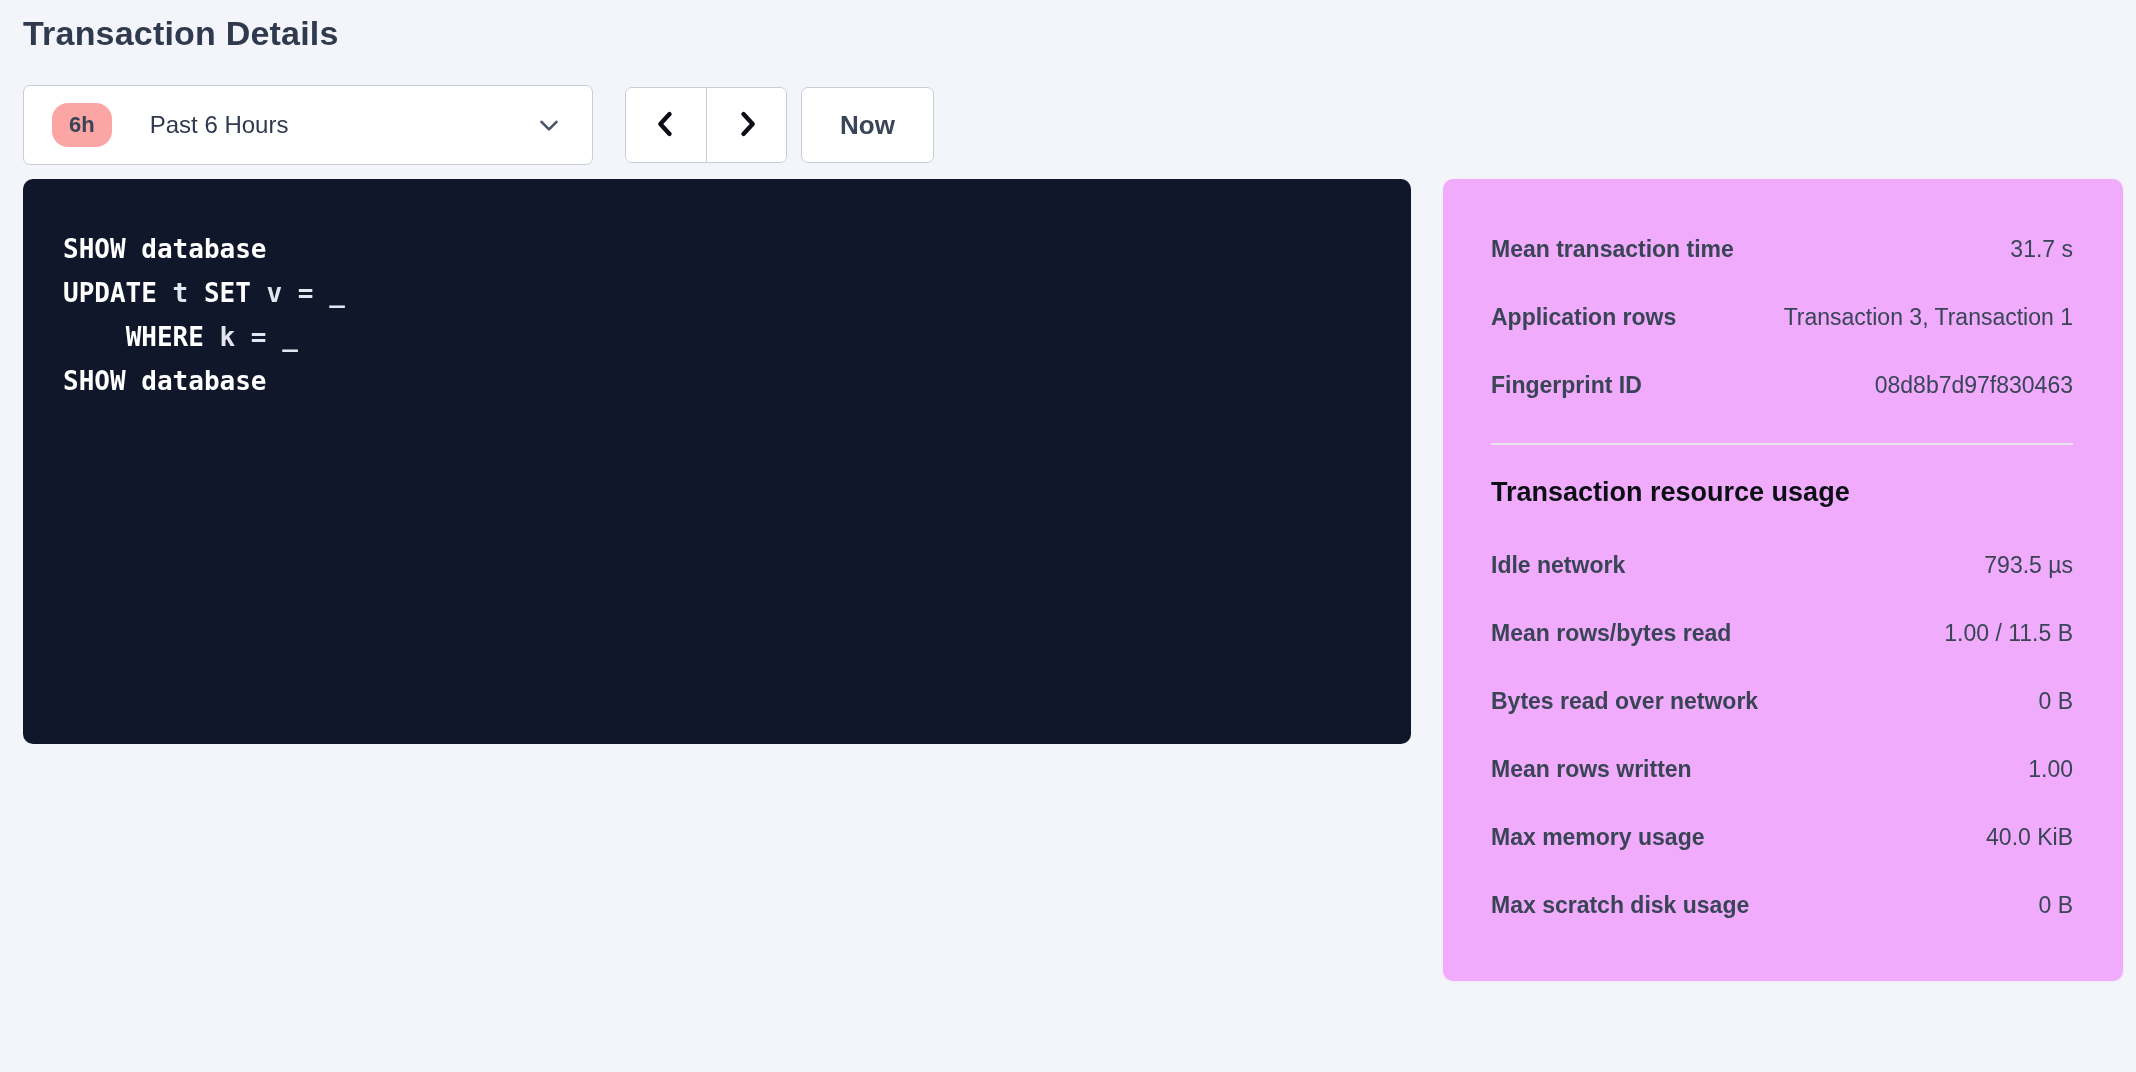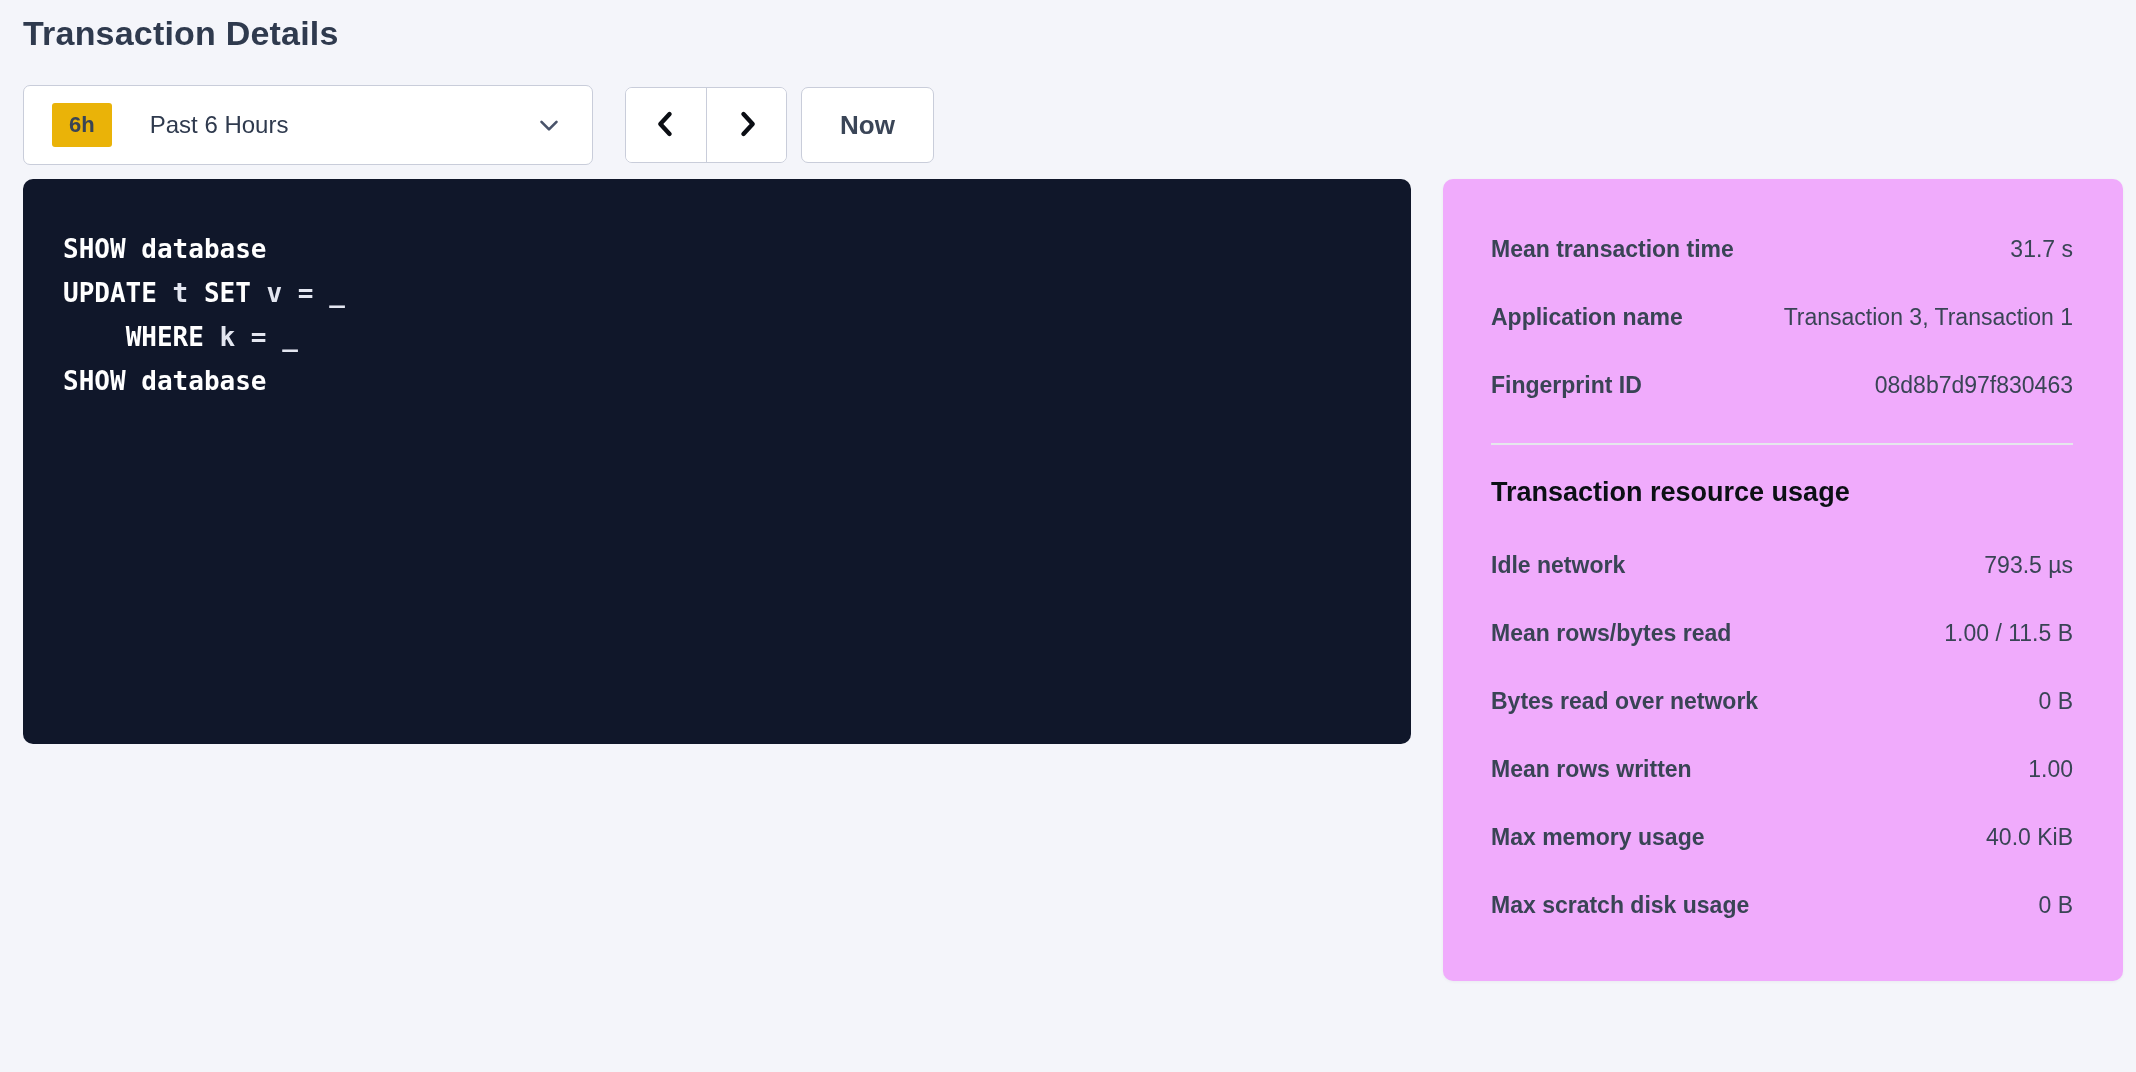--- a/index.html
+++ b/index.html
@@ -32,25 +32,25 @@
     height: 80px;
     background: #ffffff;
     border: 1.5px solid #c9cdda;
     border-radius: 7px;
     display: flex;
     align-items: center;
     padding: 0 28px;
     cursor: pointer;
   }
   .time-badge {
-    background: #eab308;
+    background: #fca5a5;
     color: #394455;
     font-weight: 700;
     font-size: 22px;
-    border-radius: 3px;
+    border-radius: 16px;
     padding: 11px 17px;
     line-height: 1;
   }
   .dd-label {
     margin-left: 38px;
     font-size: 24px;
     color: #2f3a4e;
   }
   .dd-chevron { margin-left: auto; display: flex; align-items: center; }
 
@@ -204,21 +204,21 @@
         </div>
     </div>
 
     <aside class="summary-card">
       <div id="overview-rows">
           <div class="stat-row">
             <span class="stat-label">Mean transaction time</span>
             <span class="stat-value">31.7 s</span>
           </div>
           <div class="stat-row">
-            <span class="stat-label">Application name</span>
+            <span class="stat-label">Application rows</span>
             <span class="stat-value">Transaction 3, Transaction 1</span>
           </div>
           <div class="stat-row">
             <span class="stat-label">Fingerprint ID</span>
             <span class="stat-value">08d8b7d97f830463</span>
           </div>
         </div>
       <hr class="card-divider">
       <h3 class="resource-heading">Transaction resource usage</h3>
       <div id="resource-rows">

